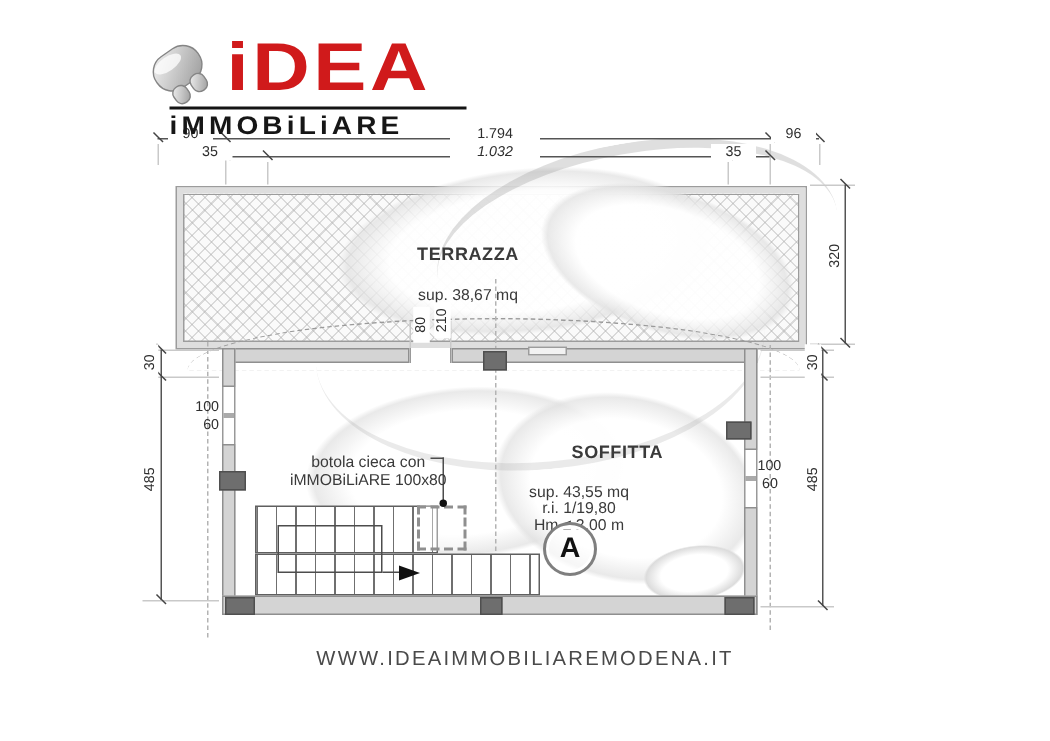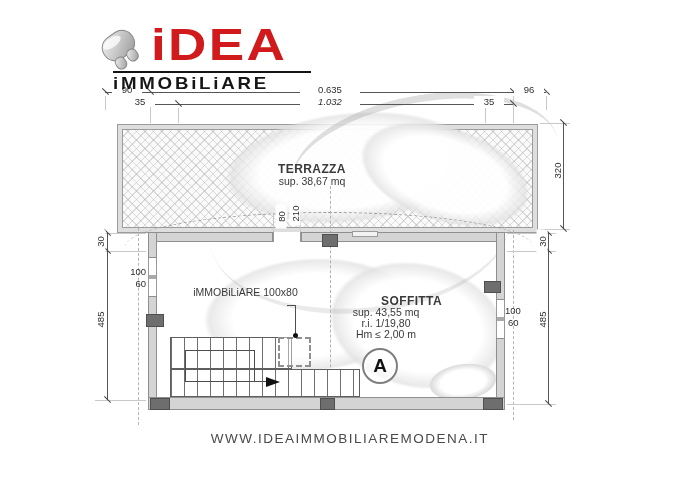--- a/index.html
+++ b/index.html
@@ -37,21 +37,21 @@
   .flight{position:absolute;z-index:3;box-sizing:border-box;border:1px solid #5f5f5f;background:
           repeating-linear-gradient(90deg,#6f6f6f 0 1px, transparent 1px 13px),#fff;}
   .walkloop{position:absolute;z-index:4;border:1px solid #4d4d4d;box-sizing:border-box;}
   .walkline{position:absolute;z-index:4;background:#4d4d4d;}
   .arrowhead{position:absolute;z-index:4;width:0;height:0;border-left:14px solid #111;
              border-top:5px solid transparent;border-bottom:5px solid transparent;}
   .hatchbox{position:absolute;z-index:4;border:2px dashed #8f8f8f;box-sizing:border-box;background:rgba(255,255,255,.4);}
   .dot{position:absolute;z-index:5;width:5px;height:5px;border-radius:50%;background:#111;}
   
   .rmtitle{position:absolute;z-index:8;text-align:center;font-weight:bold;font-size:12px;color:#3a3a3a;letter-spacing:.4px;}
-  .rmsub{position:absolute;z-index:8;text-align:center;font-size:10.5px;color:#3a3a3a;line-height:11.5px;}
+  .rmsub{position:absolute;z-index:8;text-align:center;font-size:10.5px;color:#3a3a3a;line-height:11.5px;margin-top:16px;}
   .badge{position:absolute;z-index:8;border-radius:50%;border:2px solid #7f7f7f;box-shadow:inset 0 0 0 2px #fff;
          display:flex;align-items:center;justify-content:center;font-weight:bold;font-size:19px;color:#111;background:rgba(255,255,255,.6);}
   
   .brand{position:absolute;z-index:9;font-weight:bold;color:#d01a1b;font-size:45px;line-height:42px;
          letter-spacing:2px;transform:scaleX(1.18);transform-origin:left top;}
   .brandline{position:absolute;z-index:9;background:#141414;}
   .brandsub{position:absolute;z-index:9;font-weight:bold;color:#161616;font-size:17px;letter-spacing:2.5px;
             transform:scaleX(1.1);transform-origin:left top;}
   
   .footer{position:absolute;z-index:9;left:0;right:0;text-align:center;color:#4a4a4a;}
@@ -128,36 +128,37 @@
   <div class="flight" style="left:170px;top:369px;width:190px;height:28px;"></div>
   <div class="walkloop" style="left:185px;top:350px;width:70px;height:32px;"></div>
   <div class="walkline" style="left:255px;top:381px;width:12px;height:1px;"></div>
   <div class="arrowhead" style="left:266px;top:377px;"></div>
 
   <div class="hatchbox" style="left:278px;top:337px;width:33px;height:30px;"></div>
   <div class="dot" style="left:293px;top:333px;"></div>
   <div class="walkline" style="left:295px;top:305px;width:1px;height:29px;"></div>
   <div class="walkline" style="left:287px;top:305px;width:9px;height:1px;"></div>
   <div class="rmsub" style="left:178px;top:287px;width:135px;">
+    <div>botola cieca con</div>
     <div>iMMOBiLiARE 100x80</div>
   </div>
 
   <div class="rmtitle" style="left:330px;top:294px;width:112px;text-align:right;">SOFFITTA</div>
   <div class="rmsub" style="left:330px;top:307px;width:112px;">sup. 43,55 mq</div>
   <div class="rmsub" style="left:330px;top:318px;width:112px;">r.i. 1/19,80</div>
   <div class="rmsub" style="left:330px;top:329px;width:112px;">Hm ≤ 2,00 m</div>
   <div class="badge" style="left:362px;top:348px;width:32px;height:32px;">A</div>
 
   <div class="dline" style="left:105px;top:92px;width:441px;height:1px;"></div>
   <div class="tk" style="left:101px;top:91px;"></div>
   <div class="tk" style="left:146px;top:91px;"></div>
   <div class="tk" style="left:509px;top:91px;"></div>
   <div class="tk" style="left:542px;top:91px;"></div>
   <div class="dlbl" style="left:112px;top:84px;width:30px;">90</div>
-  <div class="dlbl" style="left:300px;top:84px;width:60px;">0.635</div>
+  <div class="dlbl" style="left:300px;top:84px;width:60px;">1.794</div>
   <div class="dlbl" style="left:514px;top:84px;width:30px;">96</div>
 
   <div class="dline" style="left:150px;top:104px;width:363px;height:1px;"></div>
   <div class="tk" style="left:146px;top:103px;"></div>
   <div class="tk" style="left:174px;top:103px;"></div>
   <div class="tk" style="left:481px;top:103px;"></div>
   <div class="tk" style="left:509px;top:103px;"></div>
   <div class="dlbl" style="left:125px;top:96px;width:30px;">35</div>
   <div class="dlbl" style="left:300px;top:96px;width:60px;font-style:italic;">1.032</div>
   <div class="dlbl" style="left:474px;top:96px;width:30px;">35</div>

